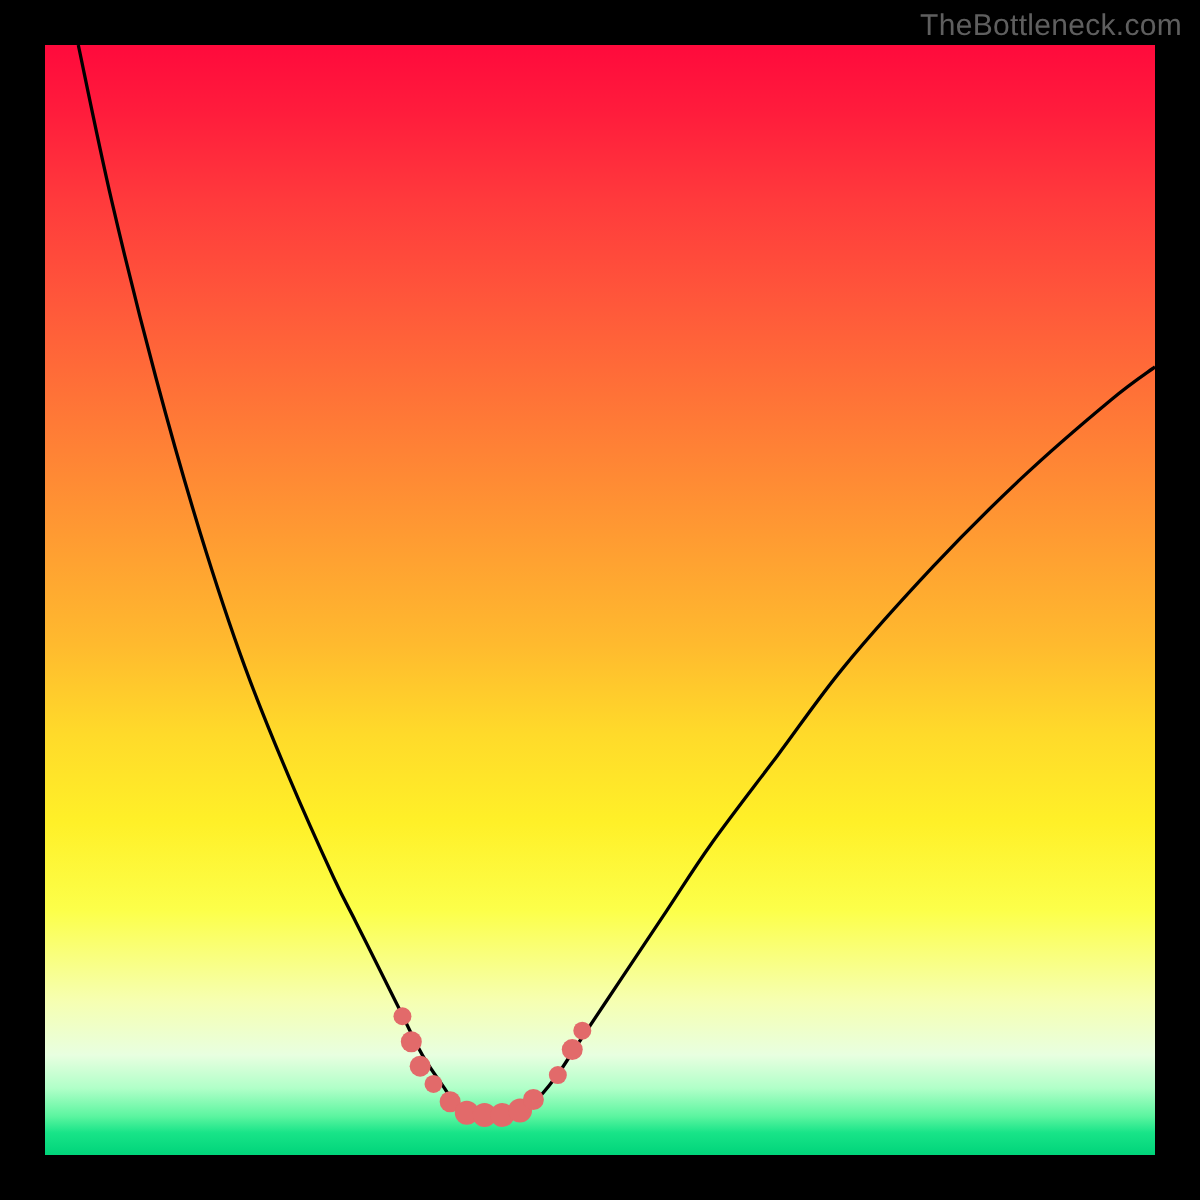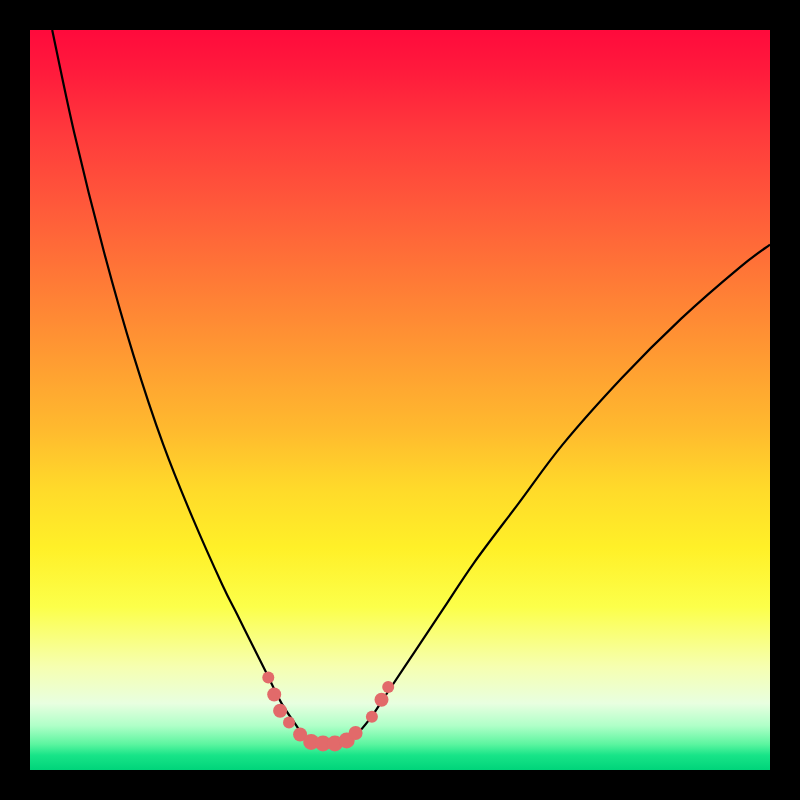--- a/index.html
+++ b/index.html
@@ -81,13 +81,14 @@
           <circle cx="293.0" cy="713.4" r="8" fill="#e26a6a" stroke="#c84f4f" stroke-width="0"></circle>
           <circle cx="304.9" cy="713.4" r="8" fill="#e26a6a" stroke="#c84f4f" stroke-width="0"></circle>
           <circle cx="316.7" cy="710.4" r="8" fill="#e26a6a" stroke="#c84f4f" stroke-width="0"></circle>
           <circle cx="325.6" cy="703.0" r="7" fill="#e26a6a" stroke="#c84f4f" stroke-width="0"></circle>
           <circle cx="341.9" cy="686.7" r="6" fill="#e26a6a" stroke="#c84f4f" stroke-width="0"></circle>
           <circle cx="351.5" cy="669.7" r="7" fill="#e26a6a" stroke="#c84f4f" stroke-width="0"></circle>
           <circle cx="358.2" cy="657.1" r="6" fill="#e26a6a" stroke="#c84f4f" stroke-width="0"></circle>
         </g>
     </svg>
   </div>
+  <div class="watermark">TheBottleneck.com</div>
 </div>
 
 </body></html>

